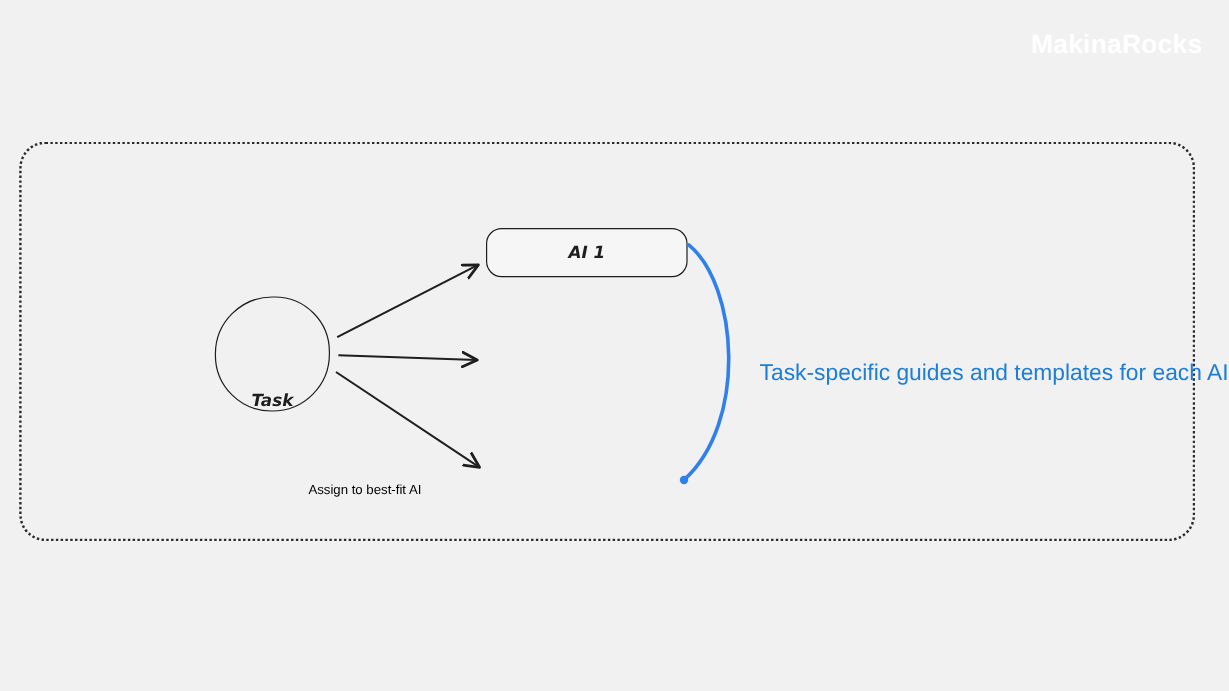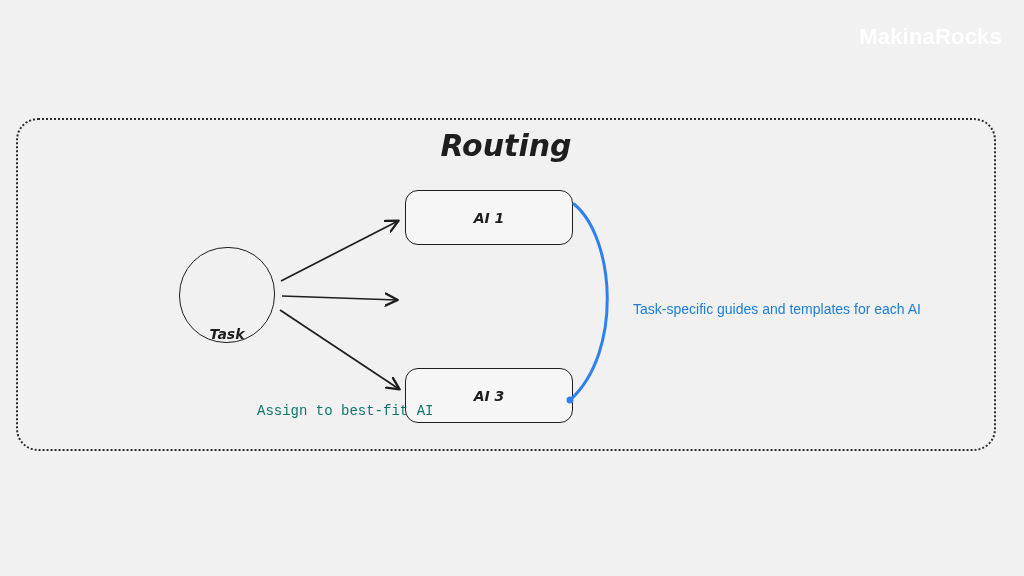--- a/index.html
+++ b/index.html
@@ -57,72 +57,67 @@
     font-size: 14px;
     font-weight: 600;
     font-style: italic;
     color: #1e1e1e;
     font-family: "DejaVu Sans", cursive, sans-serif;
   }
 
   .ai-box {
     position: absolute;
     left: 405px;
-    width: 168px; height: 55px;
+    width: 168px; height: 41px;
     border: 1.6px solid #1e1e1e;
     border-radius: 13px;
     box-sizing: border-box;
     display: flex; align-items: center; justify-content: center;
     background: rgba(255,255,255,0.35);
   }
   .ai-box.b1 { top: 190px; }
   .ai-box.b2 { top: 274px; }
   .ai-box.b3 { top: 368px; }
 
   svg.connectors {
     position: absolute;
     left: 0; top: 0;
     width: 1024px; height: 576px;
     pointer-events: none;
   }
 
   .note-red {
     position: absolute;
     left: 257px; top: 403px;
-    font-size: 14px;
-    color: #0f766e;
-    font-family: Liberation Mono, monospace;
+    font-size: 11px;
+    color: #000000;
   }
   .note-blue {
     position: absolute;
     left: 633px; top: 301px;
-    font-size: 14px;
+    font-size: 19px;
     color: #1c7ed6;
   }
 </style>
 </head>
 <body>
 
 <div class="stage">
 
   <div class="logo">MakinaRocks</div>
 
   <div class="frame"></div>
 
-  <div class="title">Routing</div>
 
   <div class="task-circle">
     <span>Task</span>
   </div>
 
   <div class="ai-box b1">
     <span>AI 1</span>
-  </div>
-  <div class="ai-box b3">
-    <span>AI 3</span>
   </div>
 
   <svg class="connectors" viewBox="0 0 1024 576">
     <defs>
       <marker id="arrow" viewBox="0 0 10 10" refX="8.5" refY="5" markerWidth="8.5" markerHeight="8.5" orient="auto-start-reverse">
         <path d="M 0.5 0.8 L 9 5 L 0.5 9.2" fill="none" stroke="#1e1e1e" stroke-width="1.6" stroke-linecap="round" stroke-linejoin="round"></path>
       </marker>
     </defs>
 
     <line x1="281" y1="281" x2="398" y2="221" stroke="#1e1e1e" stroke-width="1.7" marker-end="url(#arrow)"></line>

